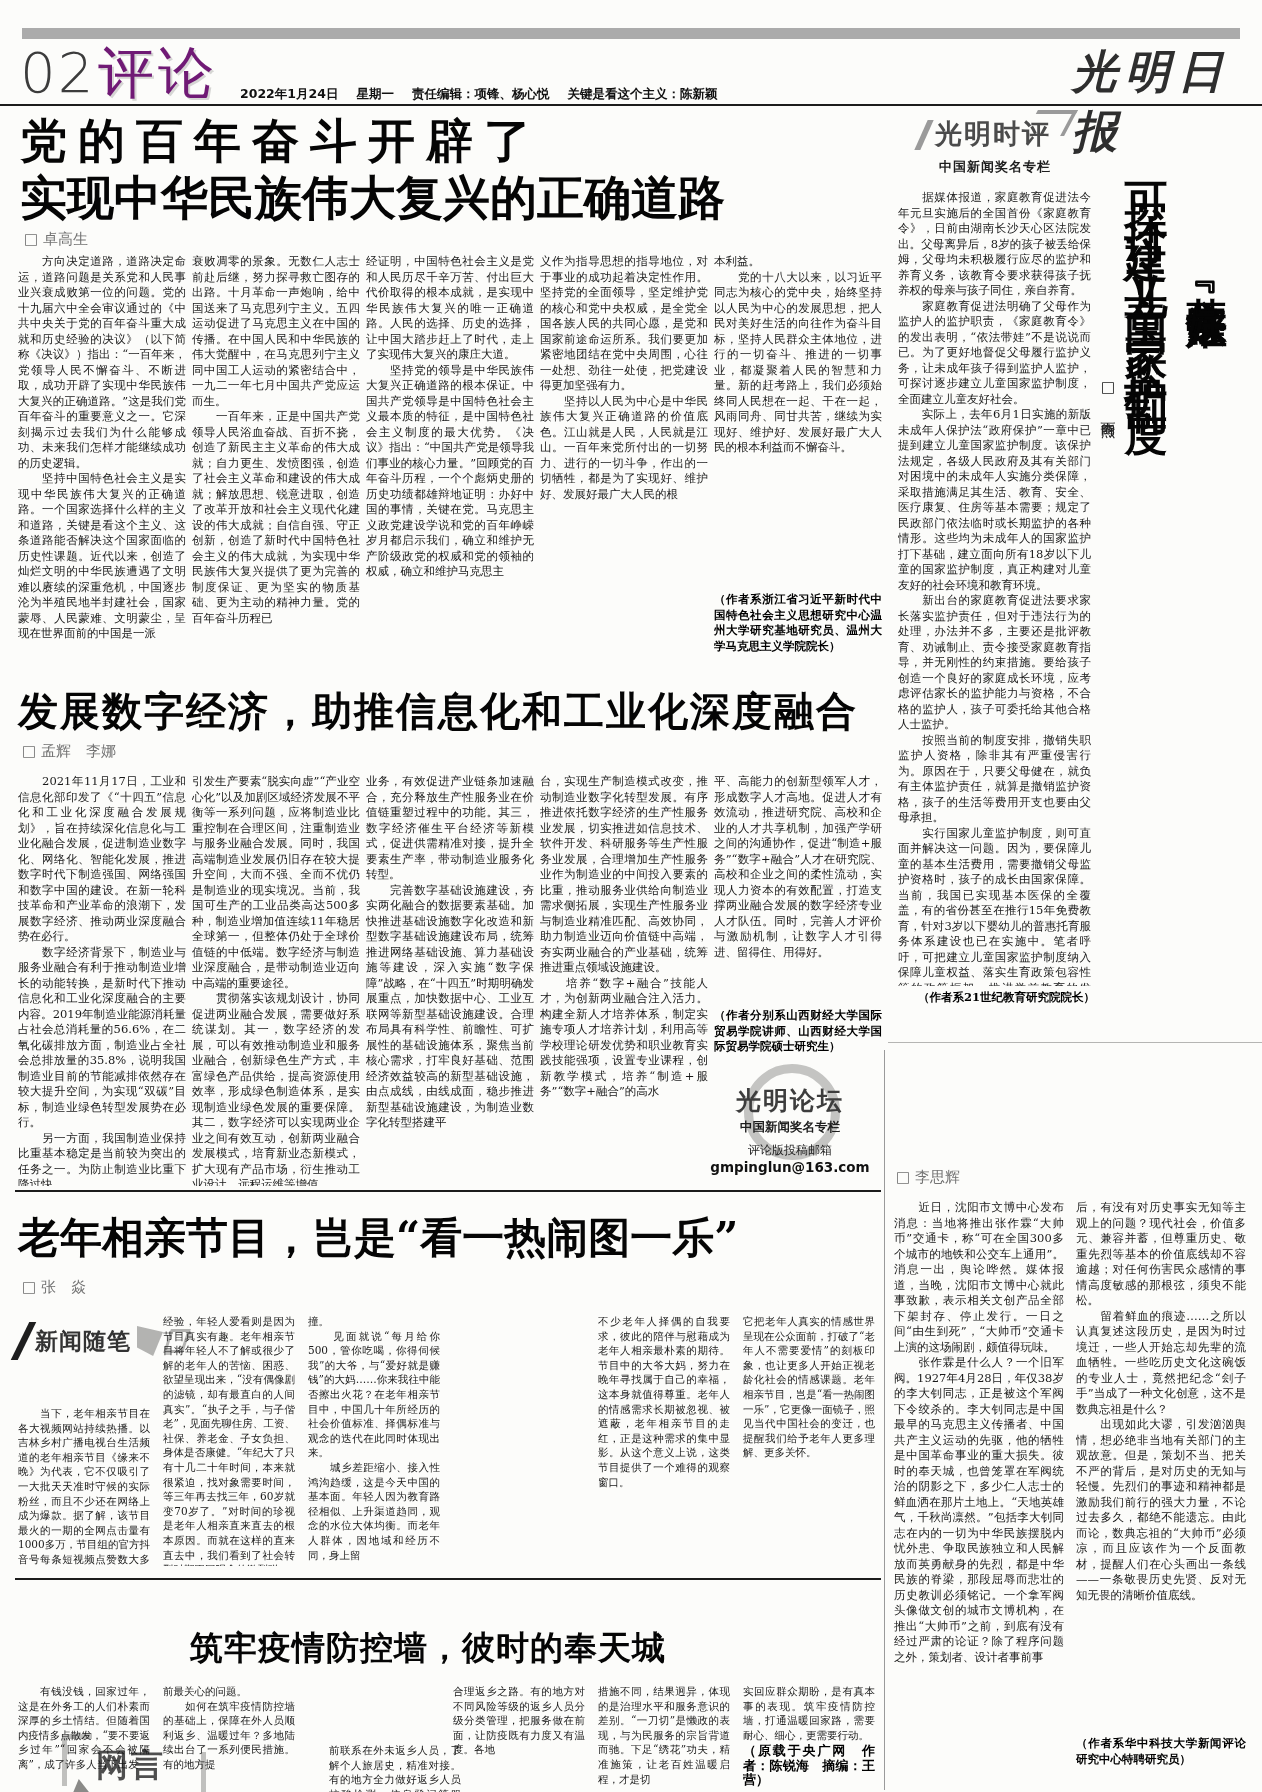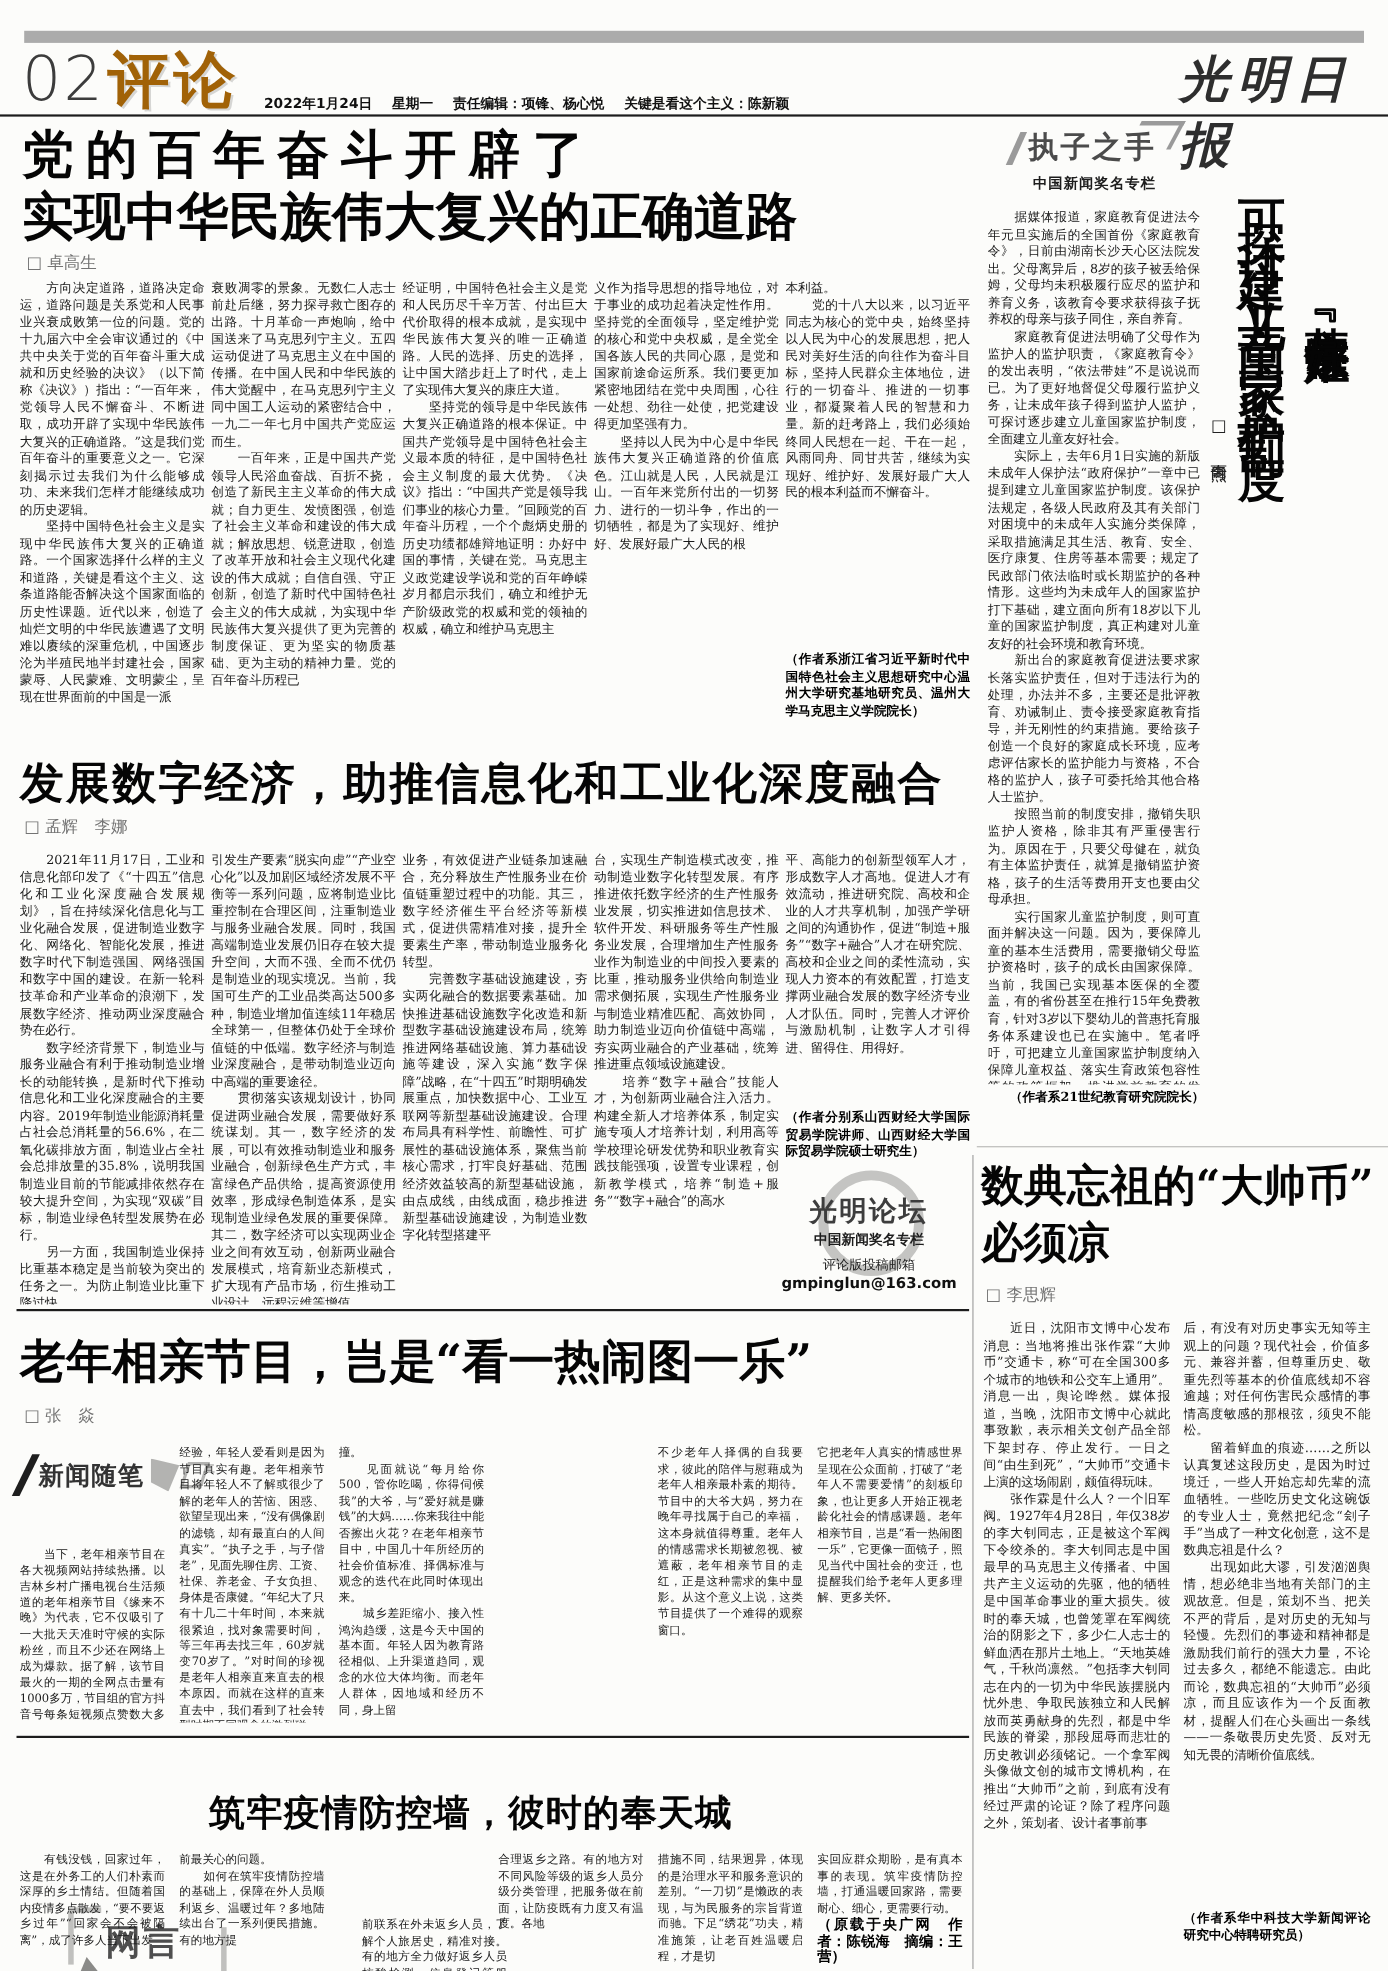--- a/index.html
+++ b/index.html
@@ -6,21 +6,21 @@
   html,body { background:#e8e8e6; }
   .page { position:relative; width:1262px; height:1792px; margin:0 auto; background:#fcfcfa; overflow:hidden;
           font-family:"DejaVu Serif","Liberation Serif",serif; color:#161616; }
   .abs { position:absolute; }
   .rule-h { background:#1c1c1c; }
   .rule-light { background:#9a9a9a; }
 
   
   .topbar { background:#ababab; }
   .pagenum { font-family:"DejaVu Sans","Liberation Sans",sans-serif; font-weight:200; font-size:56px; color:#3c3c3c; letter-spacing:2px; }
-  .section-title { font-family:"DejaVu Sans","Liberation Sans",sans-serif; font-weight:700; font-size:56px; color:#a16207; text-shadow:2px 2px 0 #d6d6d4; letter-spacing:4px; }
+  .section-title { font-family:"DejaVu Sans","Liberation Sans",sans-serif; font-weight:400; font-size:56px; color:#701a75; text-shadow:2px 2px 0 #d6d6d4; letter-spacing:4px; }
   .dateline { display:flex; gap:18px; font-size:12.5px; font-weight:bold; color:#111; font-family:"DejaVu Sans","Liberation Sans",sans-serif; }
   .masthead { font-size:45px; font-style:italic; font-weight:700; color:#2e2e2e; letter-spacing:8px; }
 
   
   .hl { font-weight:900; color:#050505; font-family:"DejaVu Serif","Liberation Serif",serif; }
   .byline { font-size:15px; color:#737373; }
 
   
   .col { font-size:11.5px; line-height:15.5px; text-align:justify; overflow:hidden; white-space:pre-line; color:#191919; }
   .col-sm { font-size:10.5px; line-height:14.6px; }
@@ -90,21 +90,21 @@
 　　坚持党的领导是中华民族伟大复兴正确道路的根本保证。中国共产党领导是中国特色社会主义最本质的特征，是中国特色社会主义制度的最大优势。《决议》指出：“中国共产党是领导我们事业的核心力量。”回顾党的百年奋斗历程，一个个彪炳史册的历史功绩都雄辩地证明：办好中国的事情，关键在党。马克思主义政党建设学说和党的百年峥嵘岁月都启示我们，确立和维护无产阶级政党的权威和党的领袖的权威，确立和维护马克思主</div>
   <div class="abs col" style="left:540px;top:254px;width:168px;height:400px;">义作为指导思想的指导地位，对于事业的成功起着决定性作用。坚持党的全面领导，坚定维护党的核心和党中央权威，是全党全国各族人民的共同心愿，是党和国家前途命运所系。我们要更加紧密地团结在党中央周围，心往一处想、劲往一处使，把党建设得更加坚强有力。
 　　坚持以人民为中心是中华民族伟大复兴正确道路的价值底色。江山就是人民，人民就是江山。一百年来党所付出的一切努力、进行的一切斗争，作出的一切牺牲，都是为了实现好、维护好、发展好最广大人民的根</div>
   <div class="abs col" style="left:714px;top:254px;width:168px;height:336px;">本利益。
 　　党的十八大以来，以习近平同志为核心的党中央，始终坚持以人民为中心的发展思想，把人民对美好生活的向往作为奋斗目标，坚持人民群众主体地位，进行的一切奋斗、推进的一切事业，都凝聚着人民的智慧和力量。新的赶考路上，我们必须始终同人民想在一起、干在一起，风雨同舟、同甘共苦，继续为实现好、维护好、发展好最广大人民的根本利益而不懈奋斗。</div>
   <div class="abs attr" style="left:714px;top:592px;width:168px;height:64px;">（作者系浙江省习近平新时代中国特色社会主义思想研究中心温州大学研究基地研究员、温州大学马克思主义学院院长）</div>
 
   <div class="abs sp-badge" style="left:900px;top:114px;">
     <div class="sp-title-row">
       <span class="sp-bar"></span>
-      <span class="sp-title">执子之手</span>
+      <span class="sp-title">光明时评</span>
       <span class="sp-edge"></span>
     </div>
     <div class="sp-sub">中国新闻奖名专栏</div>
   </div>
   <div class="abs col" style="left:898px;top:190px;width:193px;height:796px;">　　据媒体报道，家庭教育促进法今年元旦实施后的全国首份《家庭教育令》，日前由湖南长沙天心区法院发出。父母离异后，8岁的孩子被丢给保姆，父母均未积极履行应尽的监护和养育义务，该教育令要求获得孩子抚养权的母亲与孩子同住，亲自养育。
 　　家庭教育促进法明确了父母作为监护人的监护职责，《家庭教育令》的发出表明，“依法带娃”不是说说而已。为了更好地督促父母履行监护义务，让未成年孩子得到监护人监护，可探讨逐步建立儿童国家监护制度，全面建立儿童友好社会。
 　　实际上，去年6月1日实施的新版未成年人保护法“政府保护”一章中已提到建立儿童国家监护制度。该保护法规定，各级人民政府及其有关部门对困境中的未成年人实施分类保障，采取措施满足其生活、教育、安全、医疗康复、住房等基本需要；规定了民政部门依法临时或长期监护的各种情形。这些均为未成年人的国家监护打下基础，建立面向所有18岁以下儿童的国家监护制度，真正构建对儿童友好的社会环境和教育环境。
 　　新出台的家庭教育促进法要求家长落实监护责任，但对于违法行为的处理，办法并不多，主要还是批评教育、劝诫制止、责令接受家庭教育指导，并无刚性的约束措施。要给孩子创造一个良好的家庭成长环境，应考虑评估家长的监护能力与资格，不合格的监护人，孩子可委托给其他合格人士监护。
 　　按照当前的制度安排，撤销失职监护人资格，除非其有严重侵害行为。原因在于，只要父母健在，就负有主体监护责任，就算是撤销监护资格，孩子的生活等费用开支也要由父母承担。
 　　实行国家儿童监护制度，则可直面并解决这一问题。因为，要保障儿童的基本生活费用，需要撤销父母监护资格时，孩子的成长由国家保障。当前，我国已实现基本医保的全覆盖，有的省份甚至在推行15年免费教育，针对3岁以下婴幼儿的普惠托育服务体系建设也已在实施中。笔者呼吁，可把建立儿童国家监护制度纳入保障儿童权益、落实生育政策包容性等的政策框架，推进学前教育的发展，留守儿童监护以及流动儿童城市入学、随迁子女养育，加强“亲子陪伴”等家庭教育促进法中的要求落地。
@@ -170,24 +170,20 @@
   <div class="abs col col-sm" style="left:163px;top:1684px;width:132px;height:102px;">前最关心的问题。
 　　如何在筑牢疫情防控墙的基础上，保障在外人员顺利返乡、温暖过年？多地陆续出台了一系列便民措施。有的地方提</div>
   <div class="abs col col-sm" style="left:308px;top:1743px;width:132px;height:102px;margin-left:21px;">前联系在外未返乡人员，了解个人旅居史，精准对接。有的地方全力做好返乡人员核酸检测、信息登记等服务，帮助大家规划</div>
   <div class="abs col col-sm" style="left:453px;top:1684px;width:132px;height:102px;">合理返乡之路。有的地方对不同风险等级的返乡人员分级分类管理，把服务做在前面，让防疫既有力度又有温度。各地</div>
   <div class="abs col col-sm" style="left:598px;top:1684px;width:132px;height:102px;">措施不同，结果迥异，体现的是治理水平和服务意识的差别。“一刀切”是懒政的表现，与为民服务的宗旨背道而驰。下足“绣花”功夫，精准施策，让老百姓温暖启程，才是切</div>
   <div class="abs col col-sm" style="left:743px;top:1684px;width:132px;height:58px;">实回应群众期盼，是有真本事的表现。筑牢疫情防控墙，打通温暖回家路，需要耐心、细心，更需要行动。</div>
   <div class="abs attr" style="left:743px;top:1744px;width:132px;font-size:13px;line-height:14.6px;">（原载于央广网　作者：陈锐海　摘编：王营）</div>
 
   <div class="abs rule-light" style="left:884px;top:1050px;width:1px;height:740px;"></div>
   <div class="abs" style="left:888px;top:1042px;width:374px;height:1px;background:#b5b5b3;"></div>
-  <div class="abs hl" style="left:892px;top:1052px;font-size:39px;line-height:52px;">
-    <div>数典忘祖的“大帅币”</div>
-    <div>必须凉</div>
-  </div>
   <div class="abs byline" style="left:896px;top:1168px;">□ 李思辉</div>
   <div class="abs col" style="left:894px;top:1200px;width:170px;height:584px;">　　近日，沈阳市文博中心发布消息：当地将推出张作霖“大帅币”交通卡，称“可在全国300多个城市的地铁和公交车上通用”。消息一出，舆论哗然。媒体报道，当晚，沈阳市文博中心就此事致歉，表示相关文创产品全部下架封存、停止发行。一日之间“由生到死”，“大帅币”交通卡上演的这场闹剧，颇值得玩味。
 　　张作霖是什么人？一个旧军阀。1927年4月28日，年仅38岁的李大钊同志，正是被这个军阀下令绞杀的。李大钊同志是中国最早的马克思主义传播者、中国共产主义运动的先驱，他的牺牲是中国革命事业的重大损失。彼时的奉天城，也曾笼罩在军阀统治的阴影之下，多少仁人志士的鲜血洒在那片土地上。“天地英雄气，千秋尚凛然。”包括李大钊同志在内的一切为中华民族摆脱内忧外患、争取民族独立和人民解放而英勇献身的先烈，都是中华民族的脊梁，那段屈辱而悲壮的历史教训必须铭记。一个拿军阀头像做文创的城市文博机构，在推出“大帅币”之前，到底有没有经过严肃的论证？除了程序问题之外，策划者、设计者事前事</div>
   <div class="abs col" style="left:1076px;top:1200px;width:170px;height:534px;">后，有没有对历史事实无知等主观上的问题？现代社会，价值多元、兼容并蓄，但尊重历史、敬重先烈等基本的价值底线却不容逾越；对任何伤害民众感情的事情高度敏感的那根弦，须臾不能松。
 　　留着鲜血的痕迹……之所以认真复述这段历史，是因为时过境迁，一些人开始忘却先辈的流血牺牲。一些吃历史文化这碗饭的专业人士，竟然把纪念“刽子手”当成了一种文化创意，这不是数典忘祖是什么？
 　　出现如此大谬，引发汹汹舆情，想必绝非当地有关部门的主观故意。但是，策划不当、把关不严的背后，是对历史的无知与轻慢。先烈们的事迹和精神都是激励我们前行的强大力量，不论过去多久，都绝不能遗忘。由此而论，数典忘祖的“大帅币”必须凉，而且应该作为一个反面教材，提醒人们在心头画出一条线——一条敬畏历史先贤、反对无知无畏的清晰价值底线。</div>
   <div class="abs attr" style="left:1076px;top:1736px;width:170px;">（作者系华中科技大学新闻评论研究中心特聘研究员）</div>
 
 </div>
 

